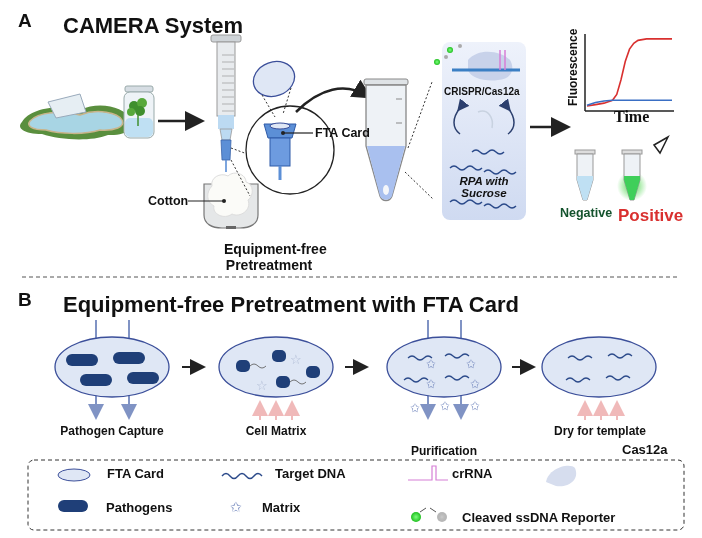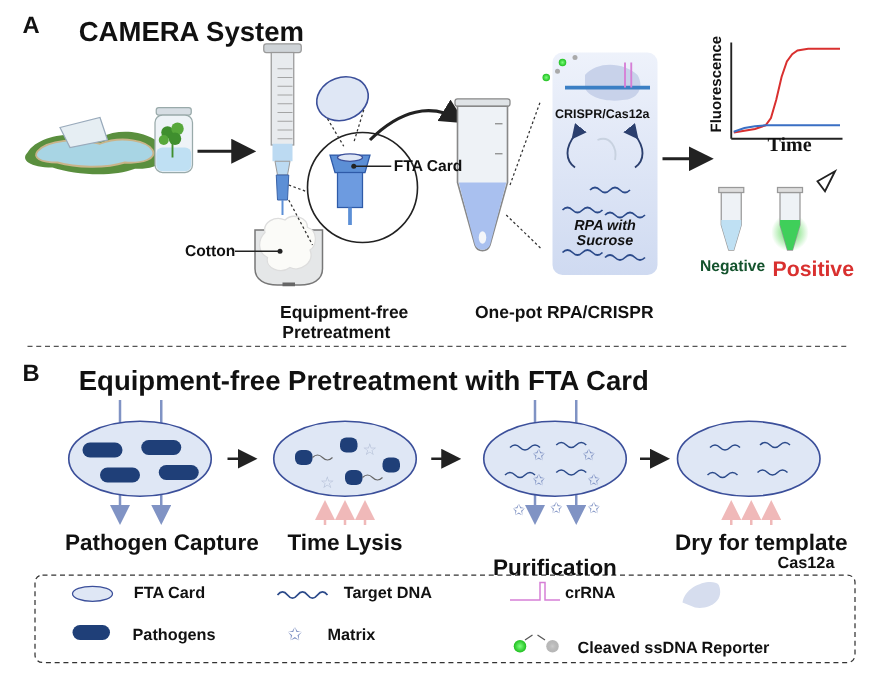--- a/index.html
+++ b/index.html
@@ -2,21 +2,21 @@
 <html><head>
 <meta charset="utf-8">
 <style>
   html,body{margin:0;padding:0;background:#fff;}
   body{width:702px;height:538px;position:relative;overflow:hidden;font-family:"Liberation Sans",sans-serif;color:#111;}
   .t{font-weight:bold;position:absolute;white-space:nowrap;}
   .panel-letter{font-size:19px;}
   .panel-title{font-size:22px;}
   .lbl{font-size:12.5px;text-align:center;line-height:14px;}
   .lbl14{font-size:14px;text-align:center;line-height:16px;}
-  .step{font-size:18px;text-align:center;}
+  .step{font-size:12px;text-align:center;}
   .leg{font-size:13px;}
   svg{position:absolute;left:0;top:0;}
 </style>
 </head>
 <body>
 
 <svg width="702" height="538" viewBox="0 0 702 538">
   <defs>
     <marker id="ah" markerWidth="8" markerHeight="8" refX="6" refY="4" orient="auto">
         <path d="M0,0 L8,4 L0,8 z" fill="#222"></path>
@@ -252,36 +252,35 @@
 <div class="t panel-title" style="left:63px;top:13px;">CAMERA System</div>
 <div class="t lbl" style="left:40px;top:159px;width:110px;">
 </div>
 <div class="t lbl" style="left:148px;top:194px;">Cotton</div>
 <div class="t lbl" style="left:315px;top:126px;">FTA Card</div>
 <div class="t lbl14" style="left:196px;top:241px;width:90px;margin-left:28px;">
   <div>Equipment-free</div>
   <div>Pretreatment</div>
 </div>
 <div class="t lbl14" style="left:380px;top:241px;width:130px;">
-  <div>One-pot RPA/CRISPR</div>
 </div>
 <div class="t" style="left:444px;top:86px;width:80px;font-size:10px;">CRISPR/Cas12a</div>
 <div class="t" style="left:444px;top:175px;width:80px;text-align:center;font-size:11.5px;line-height:12px;font-style:italic;">
   <div>RPA with</div>
   <div>Sucrose</div>
 </div>
 <div class="t" style="left:566px;top:44px;font-size:12px;transform:rotate(-90deg);transform-origin:left top;top:106px;">Fluorescence</div>
 <div class="t" style="left:614px;top:108px;font-size:16px;font-family:Liberation Serif, serif;">Time</div>
 <div class="t" style="left:560px;top:206px;font-size:12.5px;color:#14532d;">Negative</div>
 <div class="t" style="left:618px;top:206px;font-size:17px;color:#d9302f;">Positive</div>
 
 <div class="t panel-letter" style="left:18px;top:289px;">B</div>
 <div class="t panel-title" style="left:63px;top:292px;">Equipment-free Pretreatment with FTA Card</div>
 <div class="t step" style="left:52px;top:424px;width:120px;">Pathogen Capture</div>
-<div class="t step" style="left:216px;top:424px;width:120px;">Time Lysis</div>
+<div class="t step" style="left:216px;top:424px;width:120px;">Cell Matrix</div>
 <div class="t step" style="left:384px;top:424px;width:120px;margin-top:20px;">Purification</div>
 <div class="t step" style="left:540px;top:424px;width:120px;">Dry for template</div>
 
 <div class="t leg" style="left:107px;top:466px;">FTA Card</div>
 <div class="t leg" style="left:275px;top:466px;">Target DNA</div>
 <div class="t leg" style="left:452px;top:466px;">crRNA</div>
 <div class="t leg" style="left:586px;top:442px;margin-left:36px;">Cas12a</div>
 <div class="t leg" style="left:106px;top:500px;">Pathogens</div>
 <div class="t leg" style="left:262px;top:500px;">Matrix</div>
 <div class="t leg" style="left:462px;top:510px;">Cleaved ssDNA Reporter</div>

